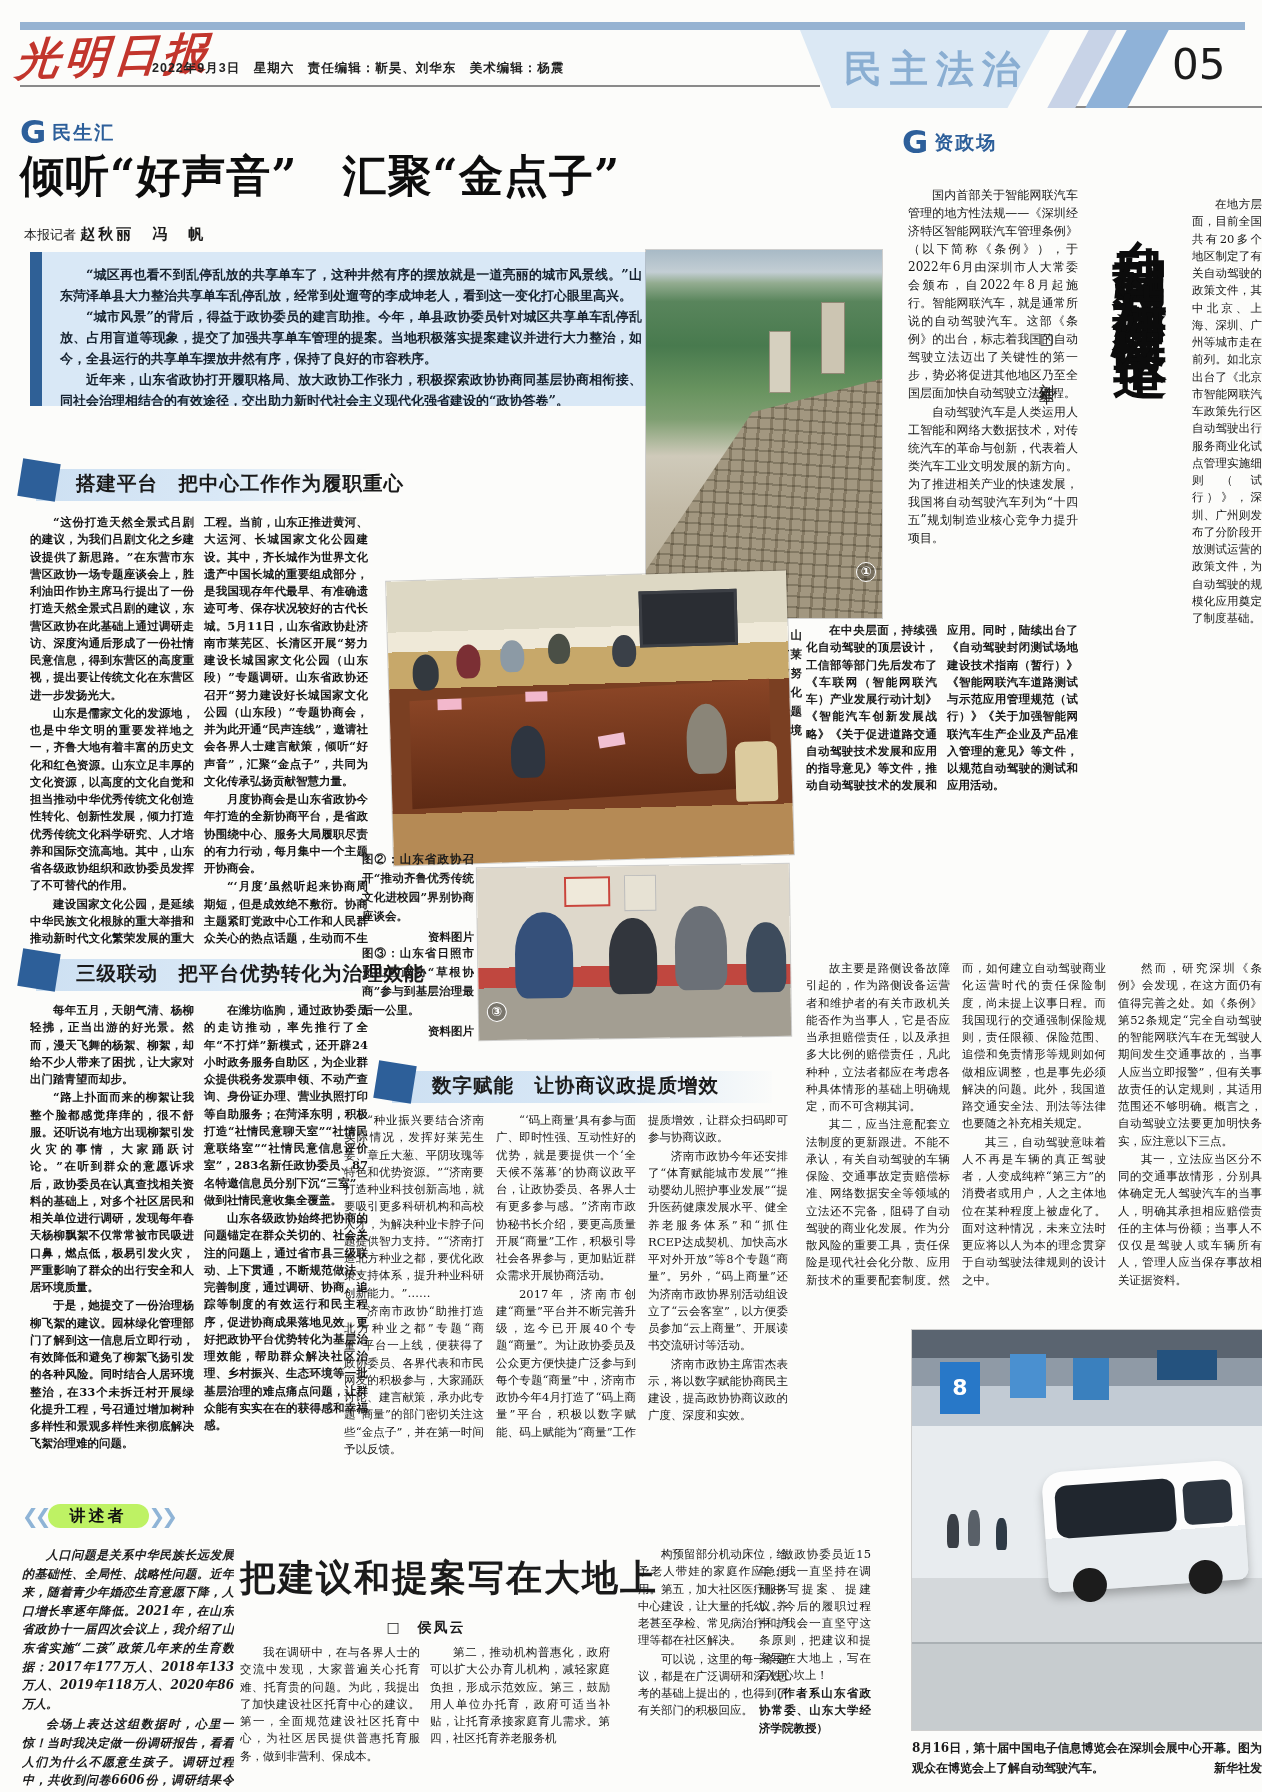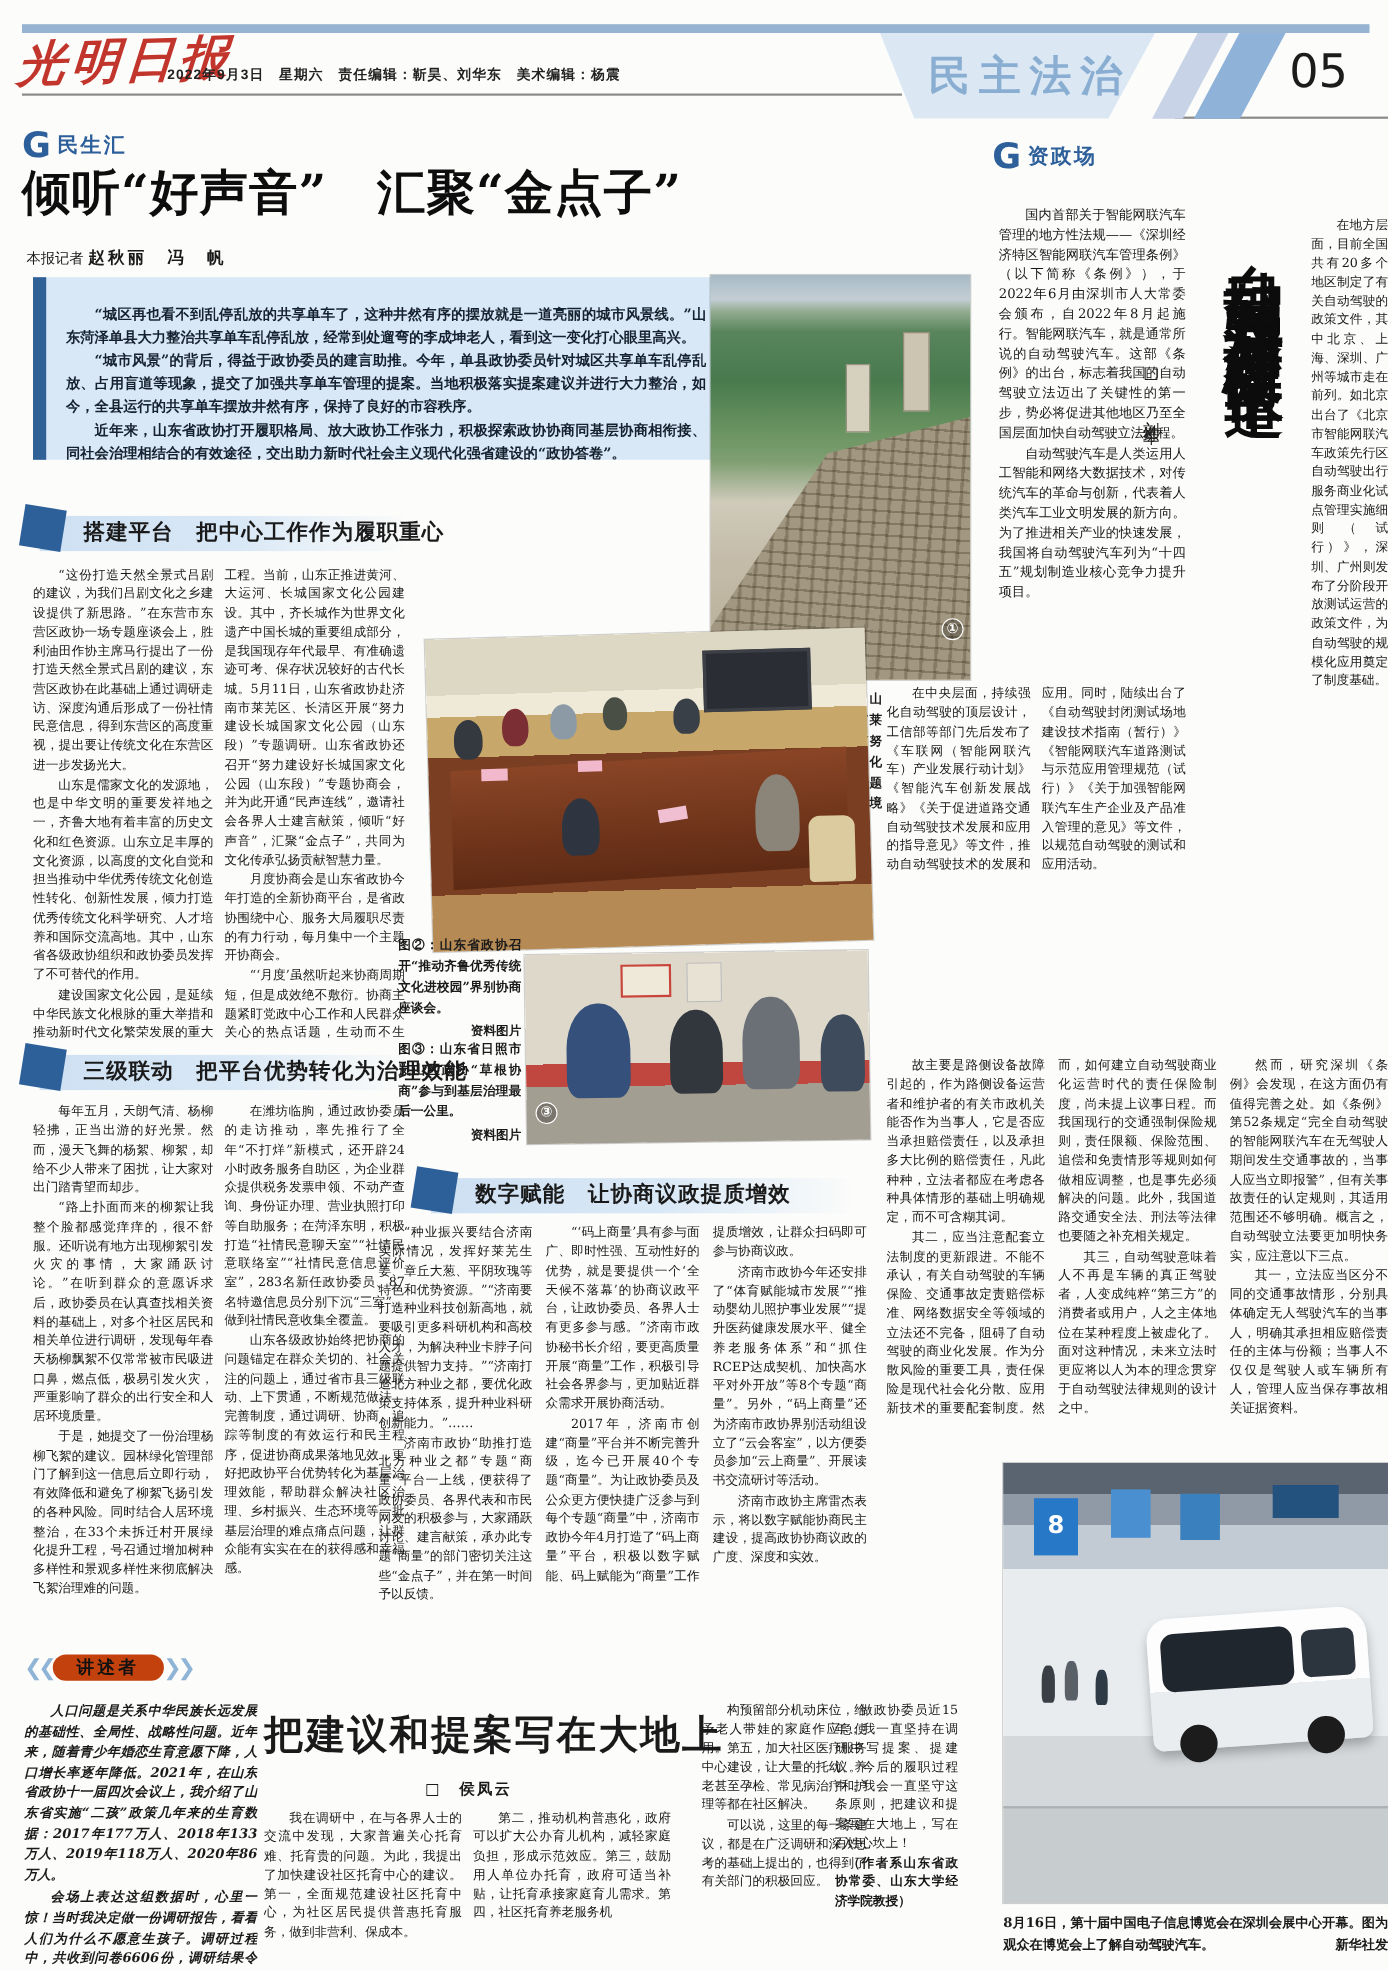--- a/index.html
+++ b/index.html
@@ -18,49 +18,49 @@
   .pagenum{font:400 42px/1 "DejaVu Sans",sans-serif;color:#1c1c1c;}
   
   .glabel{display:flex;align-items:center;gap:6px;}
   .gicon{font:800 32px/1 "DejaVu Sans",sans-serif;color:#2d5f9a;}
   .gtext{font:800 19px/1 "DejaVu Sans","Liberation Sans",sans-serif;color:#2d5f9a;letter-spacing:2px;}
   
   .h1{font:900 44px/1.2 "DejaVu Serif",serif;color:#0d0d0d;letter-spacing:1px;white-space:nowrap;}
   .byline{font:400 13px/1.4 "DejaVu Serif",serif;}
   .byline b{font-size:15px;letter-spacing:3px;}
   
-  .introbox{background:#d9e8f6;border-left:12px solid #2f6096;padding:24px 18px 8px 18px;}
+  .introbox{background:#d9e8f6;border-left:12px solid #2f6096;padding:12px 18px 8px 18px;}
   .introbox .para{font:700 13px/1.62 "DejaVu Serif",serif;color:#15212e;text-indent:2em;margin:0;text-align:justify;}
   
   .sechead{height:30px;}
   .sechead .bar{position:absolute;left:12px;right:0;top:1px;bottom:-3px;
      background:linear-gradient(90deg,#cde0f2 0%,#d9e8f6 55%,rgba(217,232,246,0.05) 100%);}
   .sechead .diamond{position:absolute;left:-4px;top:-7px;width:38px;height:38px;background:#2d5f99;transform:rotate(9deg);}
   .sechead .t{position:relative;font:900 19.5px/32px "DejaVu Serif",serif;padding-left:52px;letter-spacing:1px;white-space:nowrap;}
   
   .col{font:400 11.5px/1.5 "DejaVu Serif",serif;text-align:justify;overflow:hidden;color:#161616;}
   .col .para{text-indent:2em;margin:0 0 1px 0;}
-  .cols2{column-count:2;column-gap:10px;}
+  .cols2{column-count:2;column-gap:10px;font-weight:bold;}
   .cols3{column-count:3;column-gap:12px;}
   .attrib{font-weight:700;text-indent:1em !important;}
   
   .cap{font:700 11.5px/1.65 "DejaVu Serif",serif;text-align:justify;overflow:hidden;}
   .cap .credit-r{display:block;text-align:right;margin-top:2px;}
   .capwide{font:700 12px/1.7 "DejaVu Serif",serif;text-align:justify;}
   .capwide .credit-f{float:right;font-weight:700;}
   
   .photo{overflow:hidden;box-shadow:0 0 0 1px rgba(0,0,0,.18);}
   .mark{position:absolute;color:#fff;font:700 13px/18px "DejaVu Sans",sans-serif;width:18px;height:18px;
         border:1px solid #fff;border-radius:50%;text-align:center;background:rgba(0,0,0,.25);}
   
   .vhead{writing-mode:vertical-rl;font:900 54px/1.55 "DejaVu Serif",serif;letter-spacing:9px;color:#0c0c0c;}
   .vauthor{writing-mode:vertical-rl;font:400 15px/1.3 "DejaVu Serif",serif;letter-spacing:4px;}
   
   .badge{display:flex;align-items:center;}
-  .badge .pill{background:#c2410c;border-radius:16px;padding:4px 22px;font:800 16px/1 "DejaVu Sans",sans-serif;
+  .badge .pill{background:#bef264;border-radius:16px;padding:4px 22px;font:800 16px/1 "DejaVu Sans",sans-serif;
                color:#111;letter-spacing:3px;}
   .badge .wing{font:700 20px/1 "DejaVu Sans",sans-serif;color:#8fb4d6;letter-spacing:-4px;}
   .leadcol{font:700 12px/1.55 "DejaVu Serif",serif;font-style:italic;text-align:justify;overflow:hidden;}
   .leadcol .para{text-indent:2em;margin:0 0 2px 0;}
   .h2{font:900 36px/1.3 "DejaVu Serif",serif;text-align:center;letter-spacing:2px;white-space:nowrap;}
   .author2{font:700 14px/1.2 "DejaVu Serif",serif;text-align:center;letter-spacing:2px;}
 </style>
 </head>
 <body>
 

